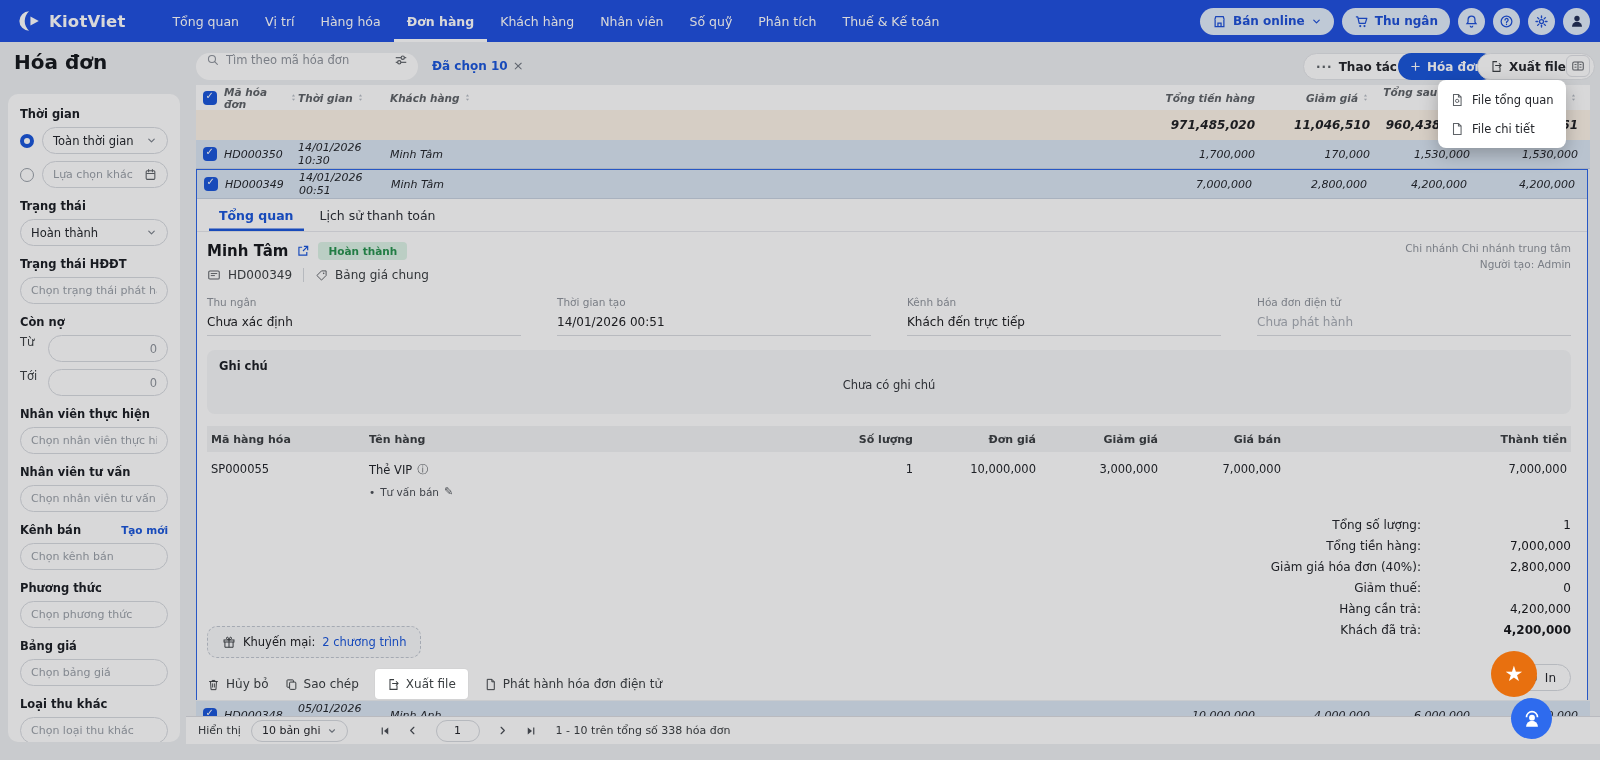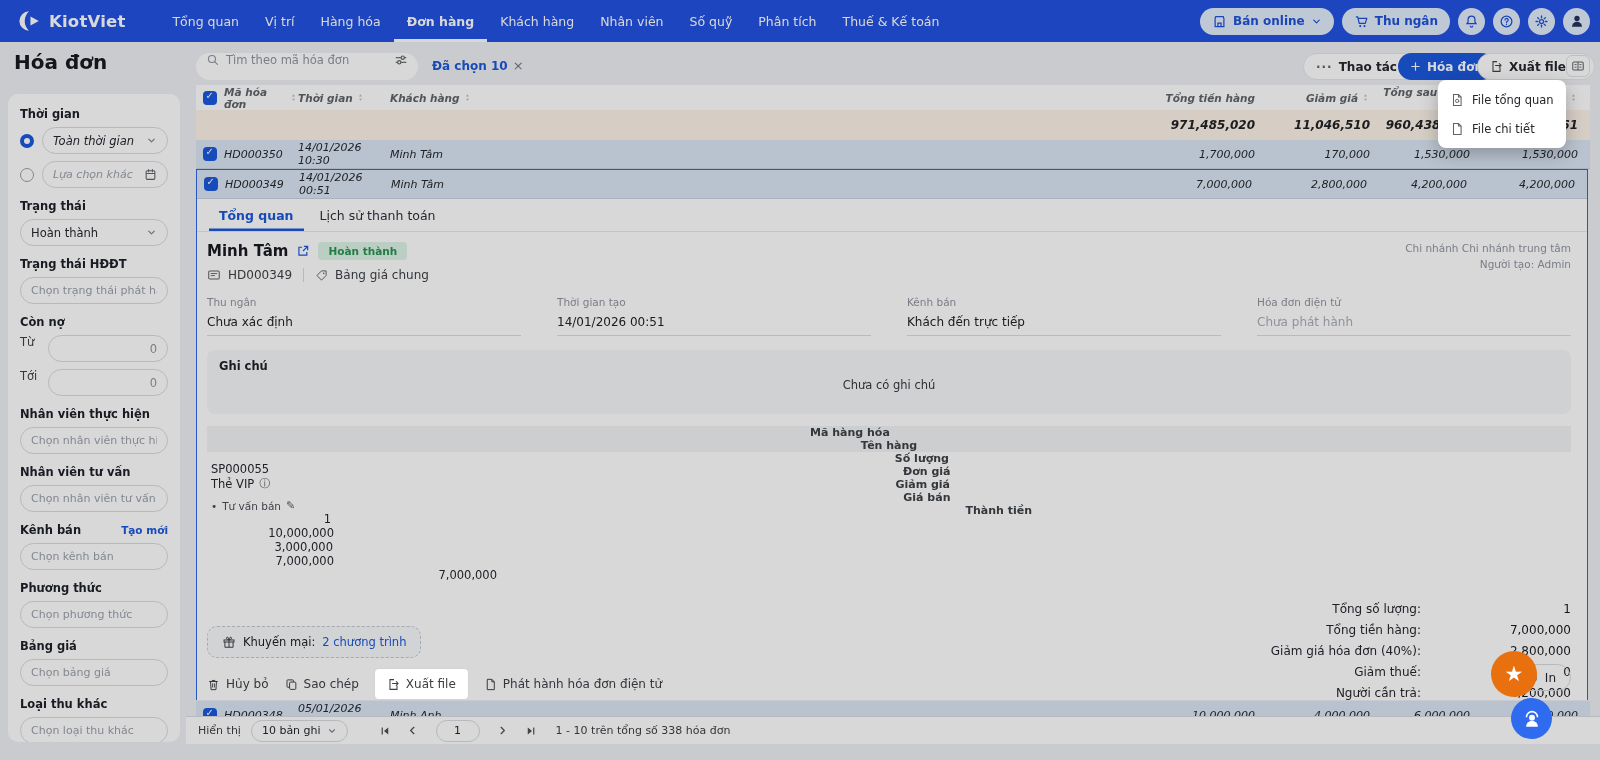--- a/index.html
+++ b/index.html
@@ -25,21 +25,21 @@
   
   .page-title{position:absolute;left:14px;top:50px;font-size:20px;font-weight:bold;color:#15181d;}
   .filter-card{position:absolute;left:8px;top:94px;width:172px;height:648px;background:#fff;border-radius:10px;padding:2px 12px 12px;overflow:hidden;}
   .flabel{font-size:11.5px;font-weight:bold;color:#1b1e24;margin:11px 0 6px;display:flex;align-items:center;justify-content:space-between;}
   .flabel .mklink{color:#1a56db;font-size:10.5px;font-weight:bold;cursor:pointer;}
   .finput{height:27px;border:1px solid #d7dadf;border-radius:14px;background:#fff;display:flex;align-items:center;
           padding:0 10px;font-size:11px;color:#9aa0a8;gap:6px;}
   .finput .ph{flex:1;overflow:hidden;white-space:nowrap;}
   .finput .val{flex:1;color:#23262b;font-size:11.5px;white-space:nowrap;}
   .finput .num{flex:1;text-align:right;color:#8f949c;font-size:11.5px;}
-  .radiorow{display:flex;align-items:center;gap:8px;margin-bottom:7px;font-style:italic;}
+  .radiorow{display:flex;align-items:center;gap:8px;margin-bottom:7px;}
   .radio{width:14px;height:14px;border-radius:50%;border:1.5px solid #9aa0a8;background:#fff;flex:none;}
   .radio.on{border:4.5px solid #1a56db;}
   .radiorow .finput{flex:1;}
   .debtrow{display:flex;gap:8px;margin-bottom:7px;}
   .debtrow .dl{width:20px;font-size:11.5px;color:#3c4043;}
   .debtrow .finput{flex:1;}
   .chev{color:#7d838c;}
 
   
   .searchbox{left:196px;top:53px;width:222px;height:27px;background:#fff;border-radius:14px;display:flex;align-items:flex-start;gap:7px;padding:0 10px;color:#8f949c;}
@@ -83,21 +83,21 @@
   .coderow .sep{width:1px;height:14px;background:#d7dadf;margin:0 4px;}
   .d-fields{display:flex;gap:36px;margin:14px 16px 0 10px;}
   .dfield{flex:1;}
   .dfl{font-size:10.5px;color:#8f949c;margin-bottom:7px;}
   .dfv{font-size:12px;color:#202124;padding-bottom:6px;border-bottom:1px solid #d9dce1;white-space:nowrap;}
   .dfv.phv{color:#a8adb5;}
   .d-note{margin:14px 16px 0 10px;height:64px;background:#f6f7f8;border-radius:8px;position:relative;}
   .d-note .nl{position:absolute;left:12px;top:9px;font-size:11.5px;font-weight:bold;color:#1b1e24;}
   .d-note .nv{position:absolute;left:0;right:0;top:28px;text-align:center;font-size:11.5px;color:#33363c;}
   .d-items{margin:12px 16px 0 10px;}
-  .itr{display:flex;flex-direction:column;}
+  .itr{display:flex;}
   .p0{width:158px;} .p1{flex:1;} .p2{width:120px;text-align:right;}
   .p3{width:123px;text-align:right;} .p4{width:122px;text-align:right;}
   .p5{width:123px;text-align:right;} .p6{width:286px;text-align:right;}
   .ithead{height:26px;background:#f2f3f5;align-items:center;font-size:11px;font-weight:bold;color:#3c4043;padding:0 4px;}
   .itrow{padding:10px 4px 8px;font-size:11.5px;color:#23262b;align-items:flex-start;}
   .iname{display:flex;align-items:center;gap:5px;}
   .isub{margin-top:8px;font-size:10.5px;color:#4a4e55;display:flex;align-items:center;gap:5px;}
   .infoi{color:#5f6368;font-size:11px;}
   .pencil{color:#5f6368;font-size:11px;}
   .d-totals{width:400px;margin:8px 16px 0 auto;}
@@ -667,21 +667,21 @@
           </div>
         <div class="trow">
             <span class="tl">Giảm giá hóa đơn (40%):</span>
             <span class="tv">2,800,000</span>
           </div>
         <div class="trow">
             <span class="tl">Giảm thuế:</span>
             <span class="tv">0</span>
           </div>
         <div class="trow">
-            <span class="tl">Người cần trả:</span>
+            <span class="tl">Hàng cần trả:</span>
             <span class="tv">4,200,000</span>
           </div>
         <div class="trow bold">
             <span class="tl">Khách đã trả:</span>
             <span class="tv">4,200,000</span>
           </div>
       </div>
 
       <div class="d-promo">
         <svg class="ic" width="14" height="14" style="color:#3c4043">

